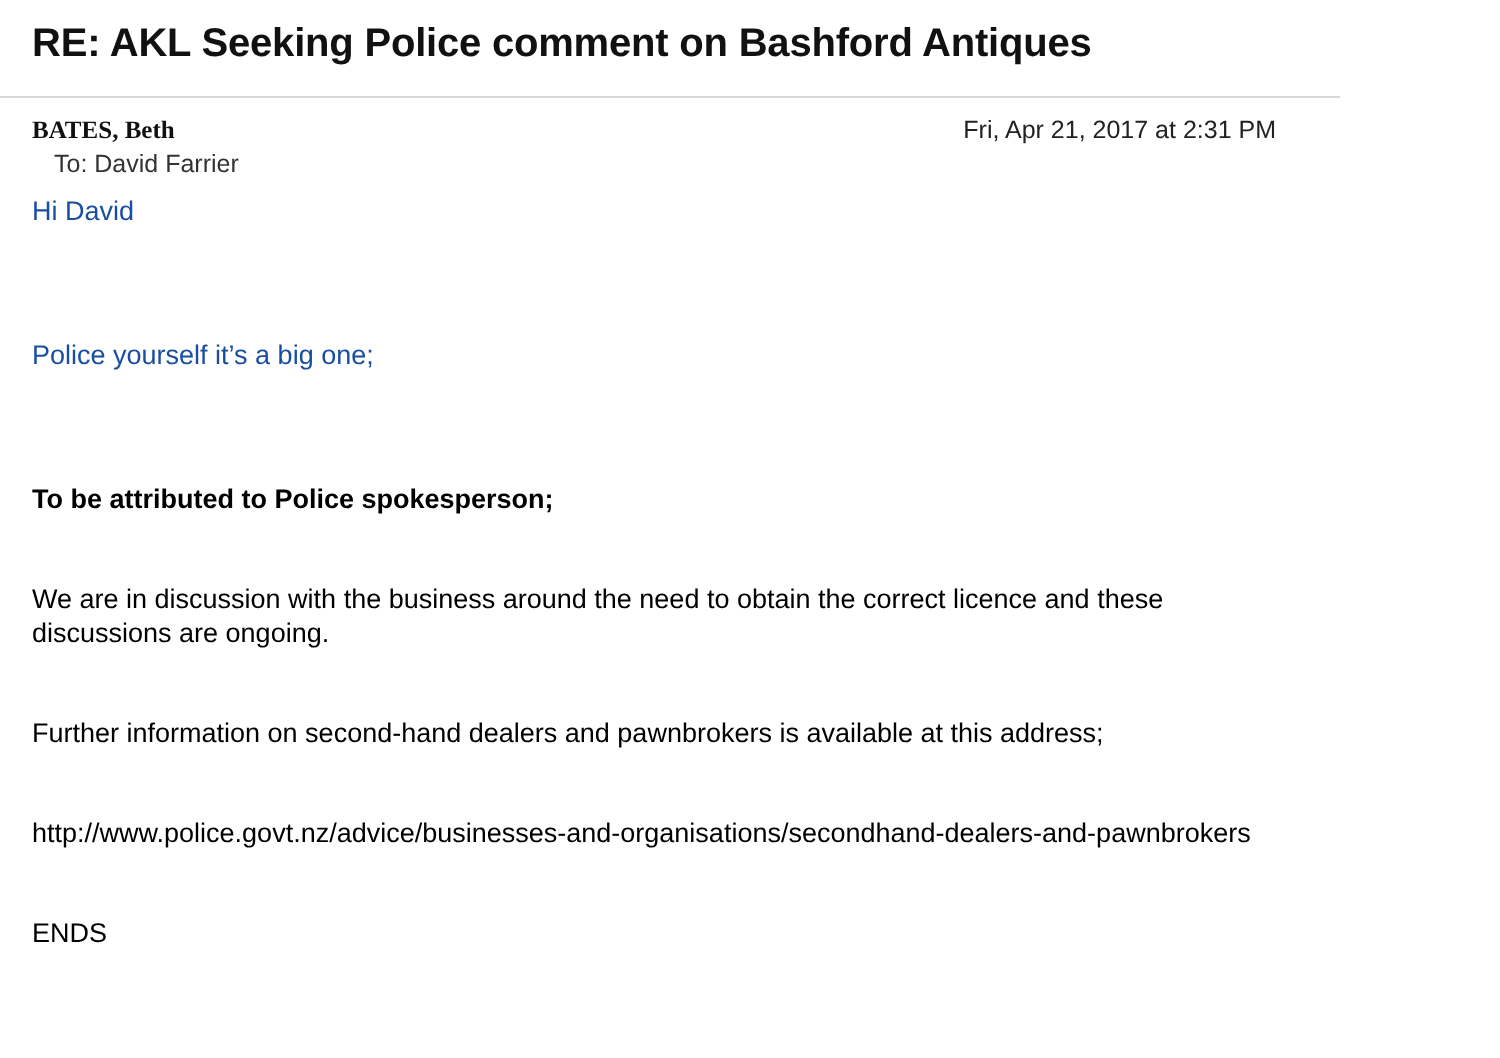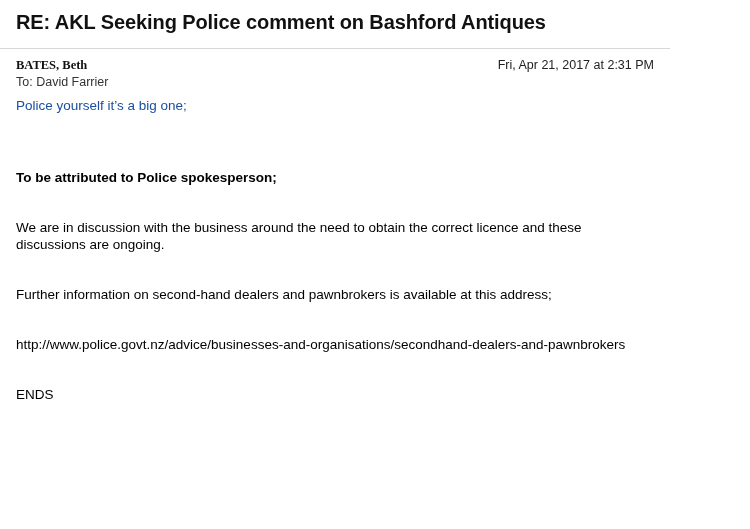--- a/index.html
+++ b/index.html
@@ -47,24 +47,25 @@
     font-weight: bold;
     color: #111111;
     line-height: 15px;
     font-family: Liberation Serif, serif;
   }
   .recipient {
     font-size: 12.5px;
     color: #333333;
     line-height: 16px;
     margin-top: 1px;
+    margin-left: 11px;
   }
   .date {
     position: absolute;
-    right: 16px;
+    right: 32px;
     top: 9px;
     font-size: 12.5px;
     color: #222222;
     line-height: 15px;
     text-align: right;
     white-space: nowrap;
   }
   .body {
     padding: 10px 16px 0 16px;
   }
@@ -104,20 +105,21 @@
   </div>
   <div class="divider"></div>
 
   <div class="meta">
     <div class="sender">BATES, Beth</div>
     <div class="recipient">To: David Farrier</div>
     <div class="date">Fri, Apr 21, 2017 at 2:31 PM</div>
   </div>
 
   <div class="body">
+    <p class="para blue gap-large">Hi David</p>
     <p class="para blue gap-large">Police yourself it’s a big one;</p>
     <p class="para bold">To be attributed to Police spokesperson;</p>
     <p class="para">We are in discussion with the business around the need to obtain the correct licence and these discussions are ongoing.</p>
     <p class="para">Further information on second-hand dealers and pawnbrokers is available at this address;</p>
     <a class="para link" href="#">http://www.police.govt.nz/advice/businesses-and-organisations/secondhand-dealers-and-pawnbrokers</a>
     <p class="para last">ENDS</p>
   </div>
 
 </div>
 

